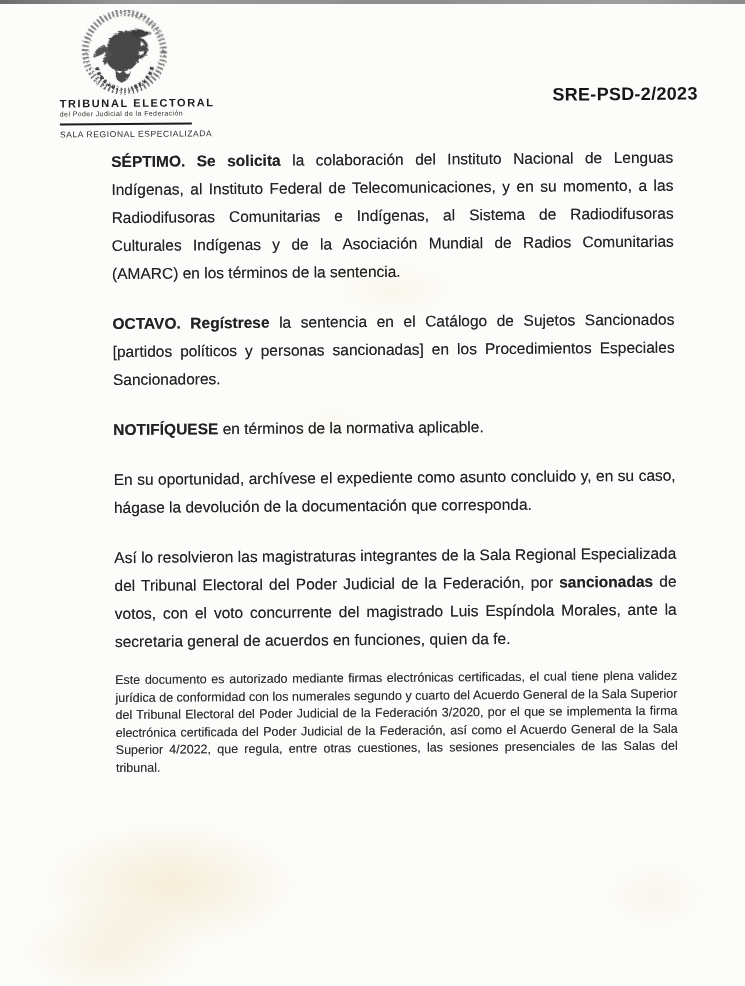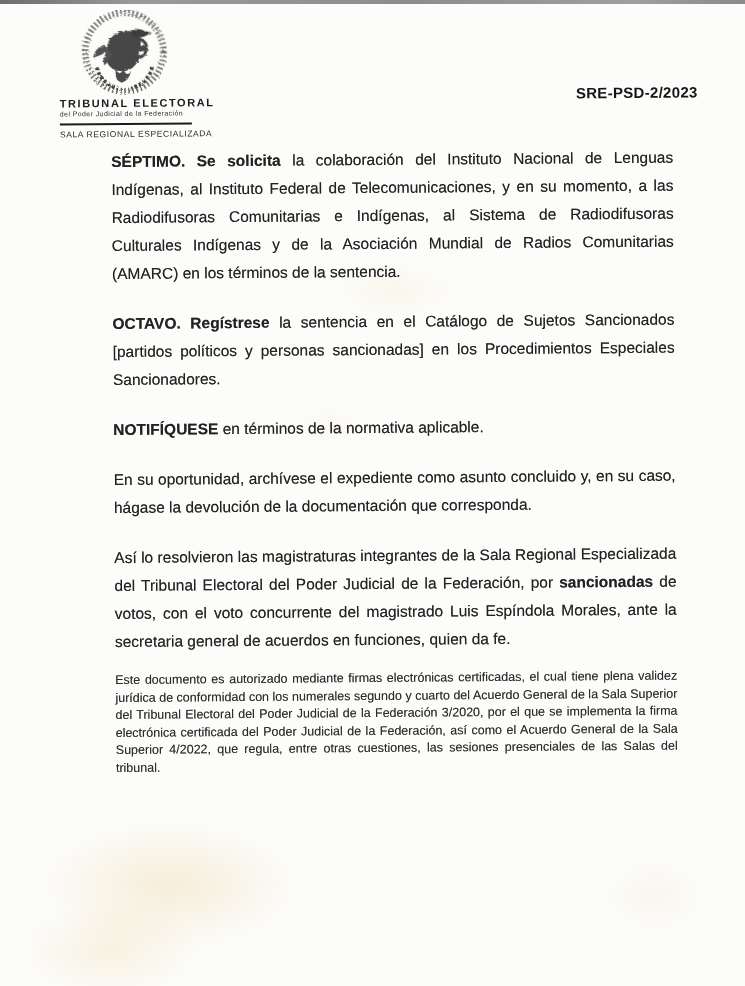--- a/index.html
+++ b/index.html
@@ -69,21 +69,21 @@
   }
   .org-division {
     font-size: 8.5px;
     letter-spacing: 0.6px;
     color: #2a2a2a;
     white-space: nowrap;
   }
   .case-number {
     position: absolute;
     right: 45px; top: 86px;
-    font-size: 15px;
+    font-size: 18px;
     font-weight: bold;
     letter-spacing: 0.3px;
     color: #161616;
   }
   
   .doc-body {
     position: absolute;
     left: 113px; top: 146px;
     width: 562px;
     font-size: 15.5px;

